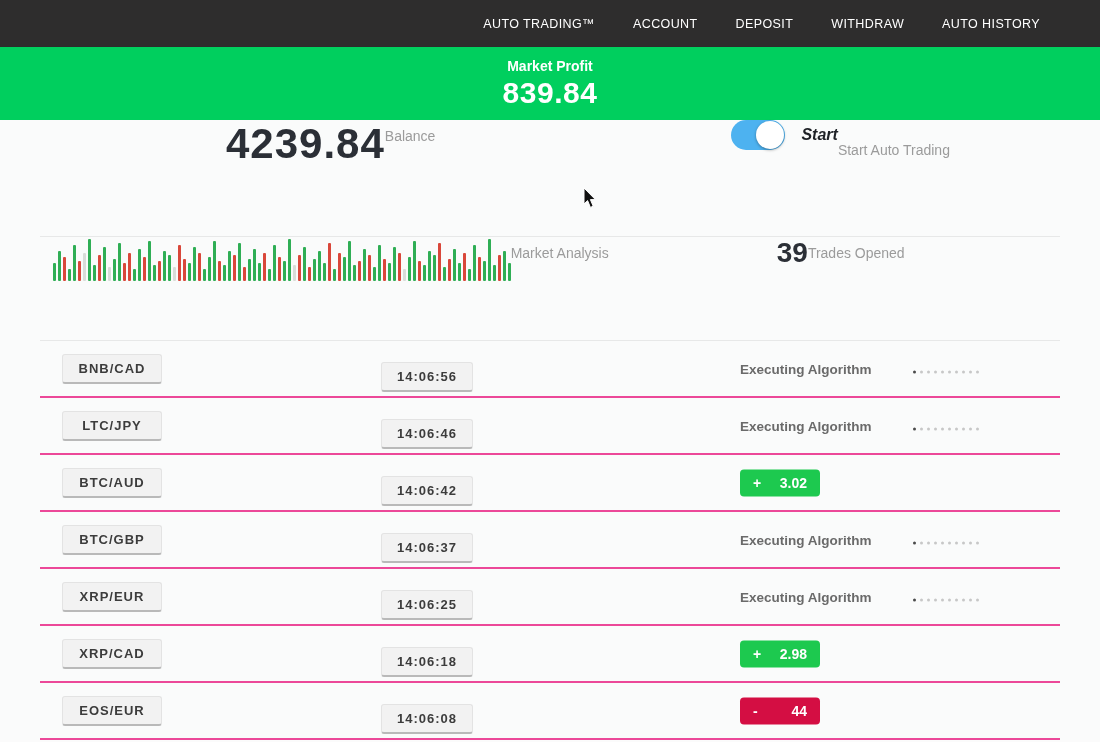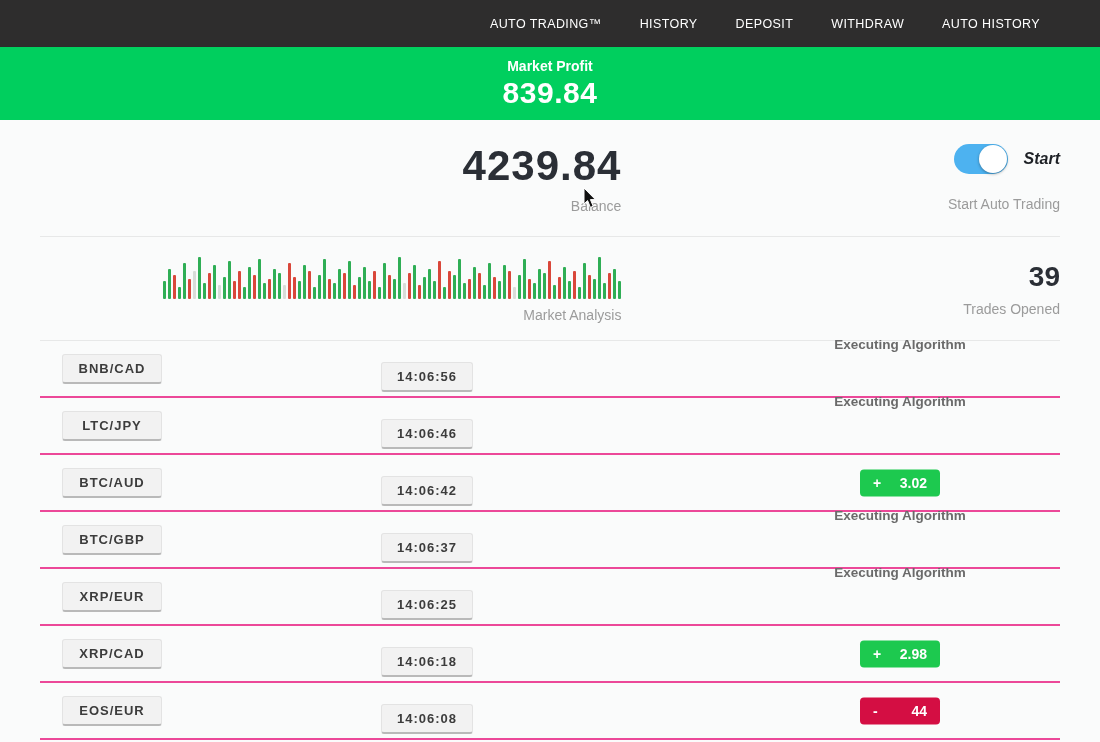--- a/index.html
+++ b/index.html
@@ -30,21 +30,21 @@
   .profit-banner .label { font-size:14px; font-weight:bold; margin-bottom:2px; }
   .profit-banner .value { font-size:30px; font-weight:bold; letter-spacing:.5px; }
   
   .main { padding:0 40px; background:#fafbfb; }
   .stats-row {
     display:grid; grid-template-columns:57% 43%;
     border-bottom:1px solid #e7e8e8;
   }
   .stats-row.row1 { height:117px; }
   .stats-row.row2 { height:104px; }
-  .stat-cell { display:flex; flex-direction:column; align-items:flex-end; justify-content:center; }
+  .stat-cell { display:flex; flex-direction:row; align-items:flex-start; justify-content:center; }
   .balance-value { font-size:42px; font-weight:bold; color:#2b2f36; letter-spacing:1px; }
   .stat-label { font-size:14px; color:#9b9b9b; margin-top:8px; }
   .toggle-group { display:flex; align-items:center; gap:16px; }
   .toggle {
     width:54px; height:30px; border-radius:15px;
     background:var(--toggle-blue,#4db2f0);
     position:relative; cursor:pointer; flex:0 0 auto;
   }
   .toggle .knob {
     position:absolute; top:1px; right:1px; width:28px; height:28px;
@@ -67,42 +67,42 @@
   .badge-btn {
     position:absolute; top:50%; transform:translateY(-50%);
     background:#f2f2f2; border:1px solid #e3e3e3; border-bottom:2px solid #b9b9b9;
     border-radius:3px; color:#3c3c3c; font-weight:bold; font-size:13px;
     letter-spacing:1px; text-align:center; padding:6px 0; cursor:pointer;
   }
   .pair-badge { left:22px; width:100px; }
   .time-badge { left:341px; width:92px;margin-top:8px; }
   .status-cell {
     position:absolute; left:700px; width:320px; top:50%; transform:translateY(-50%);
-    display:flex; flex-direction:column; align-items:center;gap:41px;
+    display:flex; flex-direction:row; align-items:center;gap:41px;
   }
   .exec-label { font-size:13.5px; font-weight:bold; color:#6a6a6a; }
   .dots { display:flex; gap:4px; margin-top:6px; }
   .dots i { width:3px; height:3px; border-radius:50%; background:#c7c7c7; }
   .dots i:first-child { background:#4a4a4a; }
   .result-badge {
     width:80px; height:27px; border-radius:4px;
     display:flex; align-items:center; justify-content:space-between;
     padding:0 13px; color:#fff; font-size:14px; font-weight:bold;
   }
   .result-badge.profit { background:var(--badge-green,#1dc94f); }
   .result-badge.loss { background:var(--badge-red,#d40e43); }
   
   .cursor { position:absolute; left:583px; top:188px; pointer-events:none; z-index:50; }
 </style>
 </head>
 <body>
 
 <div class="navbar">
   <span class="nav-item">AUTO TRADING™</span>
-  <span class="nav-item">HISTORY</span>
+  <span class="nav-item">ACCOUNT</span>
   <span class="nav-item">DEPOSIT</span>
   <span class="nav-item">WITHDRAW</span>
   <span class="nav-item">AUTO HISTORY</span>
 </div>
 
 <div class="profit-banner">
   <div class="label">Market Profit</div>
   <div class="value">839.84</div>
 </div>
 

